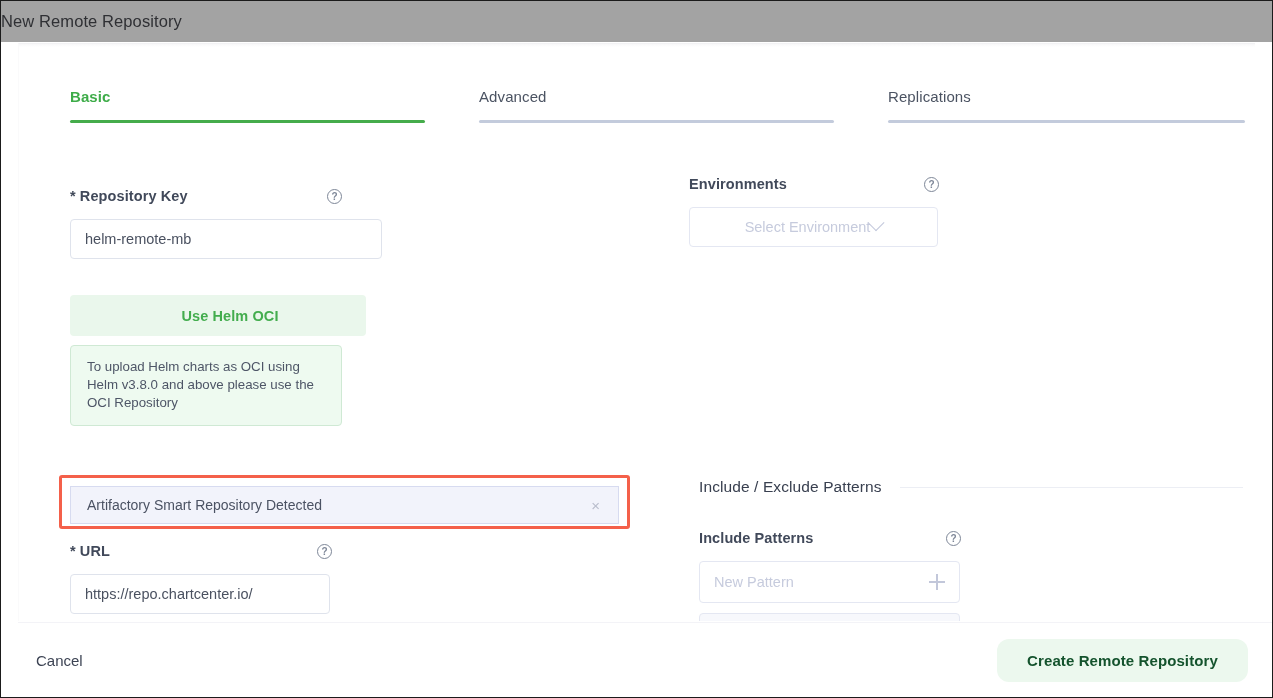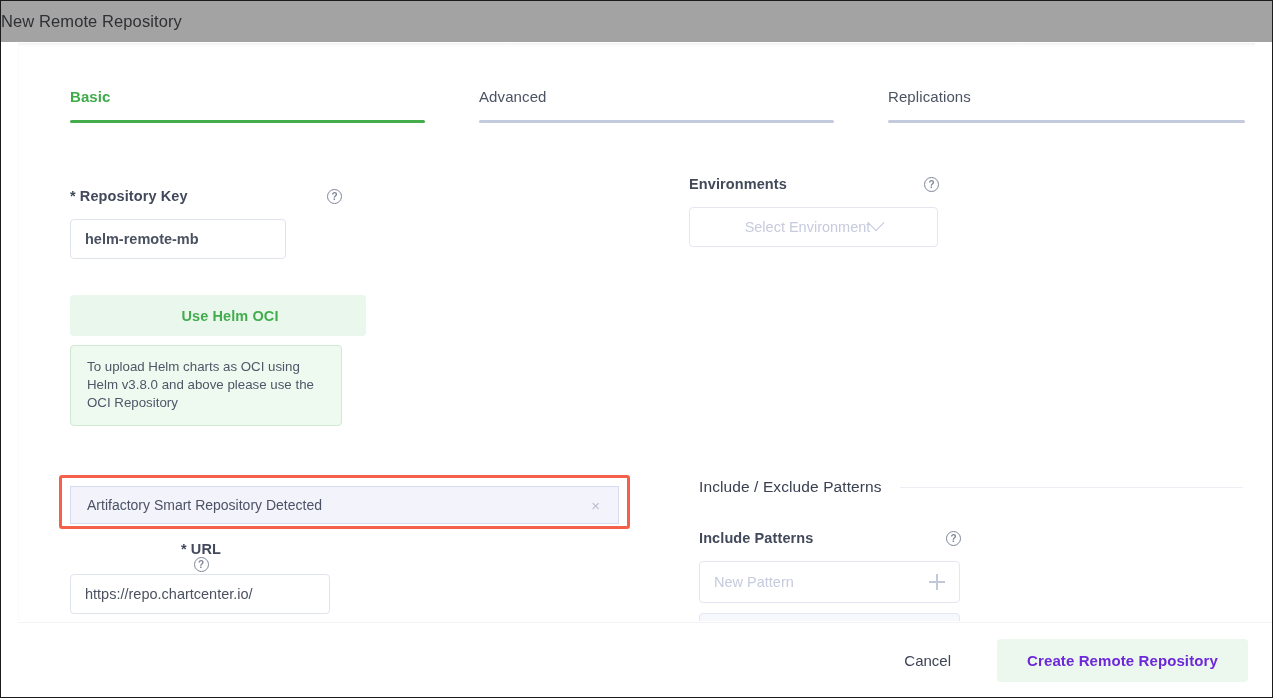--- a/index.html
+++ b/index.html
@@ -160,21 +160,21 @@
     font-family: "Liberation Sans", sans-serif;
     cursor: text;
   }
   .text-input.ghost {
     border-color: #e4e7f2;
     color: #c6cbdd;
   }
 
   
   .repo-key-label-row { width: 272px; justify-content: space-between; }
-  .repo-key-input { width: 216px; font-weight: bold; }
+  .repo-key-input { width: 312px; }
 
   
   .helm-oci-btn {
     margin-top: 36px;
     width: 272px;
     height: 41px;
     border-radius: 4px;
     background: #eaf7ec;
     color: #43ad4e;
     font-size: 14.5px;
@@ -232,21 +232,21 @@
   .smart-banner .smart-close {
     color: #b9bdcc;
     font-size: 15px;
     line-height: 1;
     cursor: pointer;
     padding: 2px 4px;
   }
 
   
   .url-block { position: absolute; left: 0; top: 355px; width: 272px; }
-  .url-label-row { width: 262px; justify-content: space-between; flex-direction: column; }
+  .url-label-row { width: 262px; justify-content: space-between; }
   .url-input { width: 260px; text-align: center; }
 
   
   .env-label-row { width: 250px; justify-content: space-between; }
   .env-select {
     width: 249px;
     justify-content: center;
   }
   .chevron {
     width: 11px; height: 11px;
@@ -331,40 +331,40 @@
     position: absolute;
     left: 17px;
     top: 621px;
     width: 1254px;
     height: 76px;
     background: #ffffff;
     border-top: 1px solid #f3f3f7;
     box-sizing: border-box;
     display: flex;
     align-items: center;
-    justify-content: flex-end;
+    justify-content: space-between;
     padding-right: 24px;
   }
   .btn-cancel {
     font-size: 15px;
     color: #3d4454;
     background: transparent;
     border: none;
     padding: 10px 18px;
     margin-right: 28px;
     cursor: pointer;
     font-family: "Liberation Sans", sans-serif;
   }
   .btn-create {
     width: 251px;
     height: 43px;
     border: none;
-    border-radius: 4px;
+    border-radius: 12px;
     background: #ecf8ee;
-    color: #6d28d9;
+    color: #14532d;
     font-size: 15px;
     font-weight: 600;
     cursor: not-allowed;
     font-family: "Liberation Sans", sans-serif;
     letter-spacing: 0.1px;
   }
 </style>
 </head>
 <body>
 

